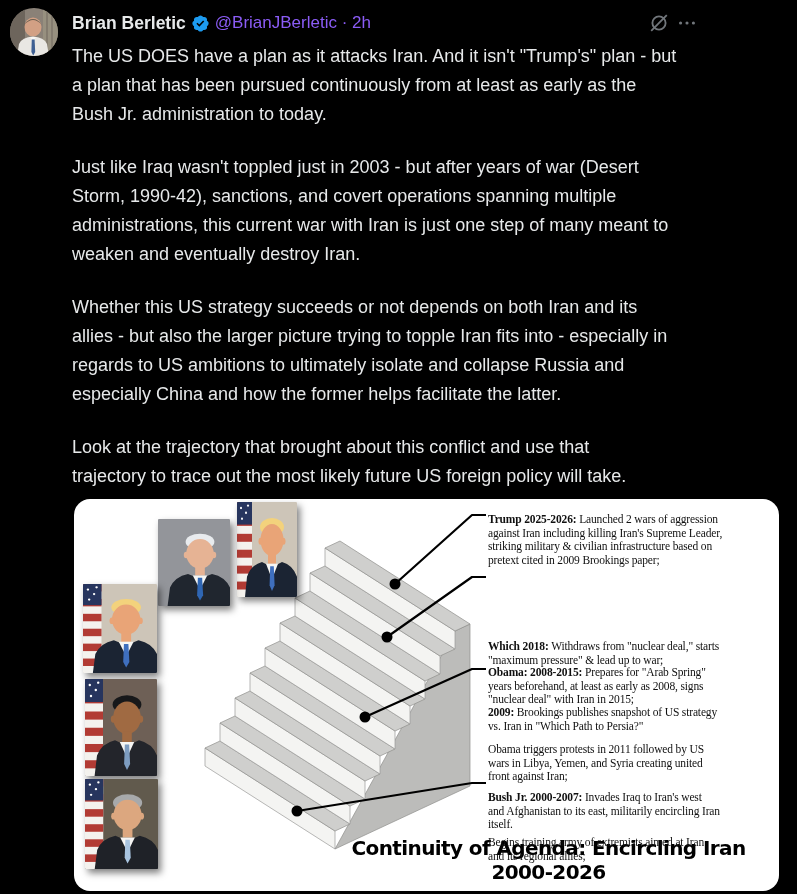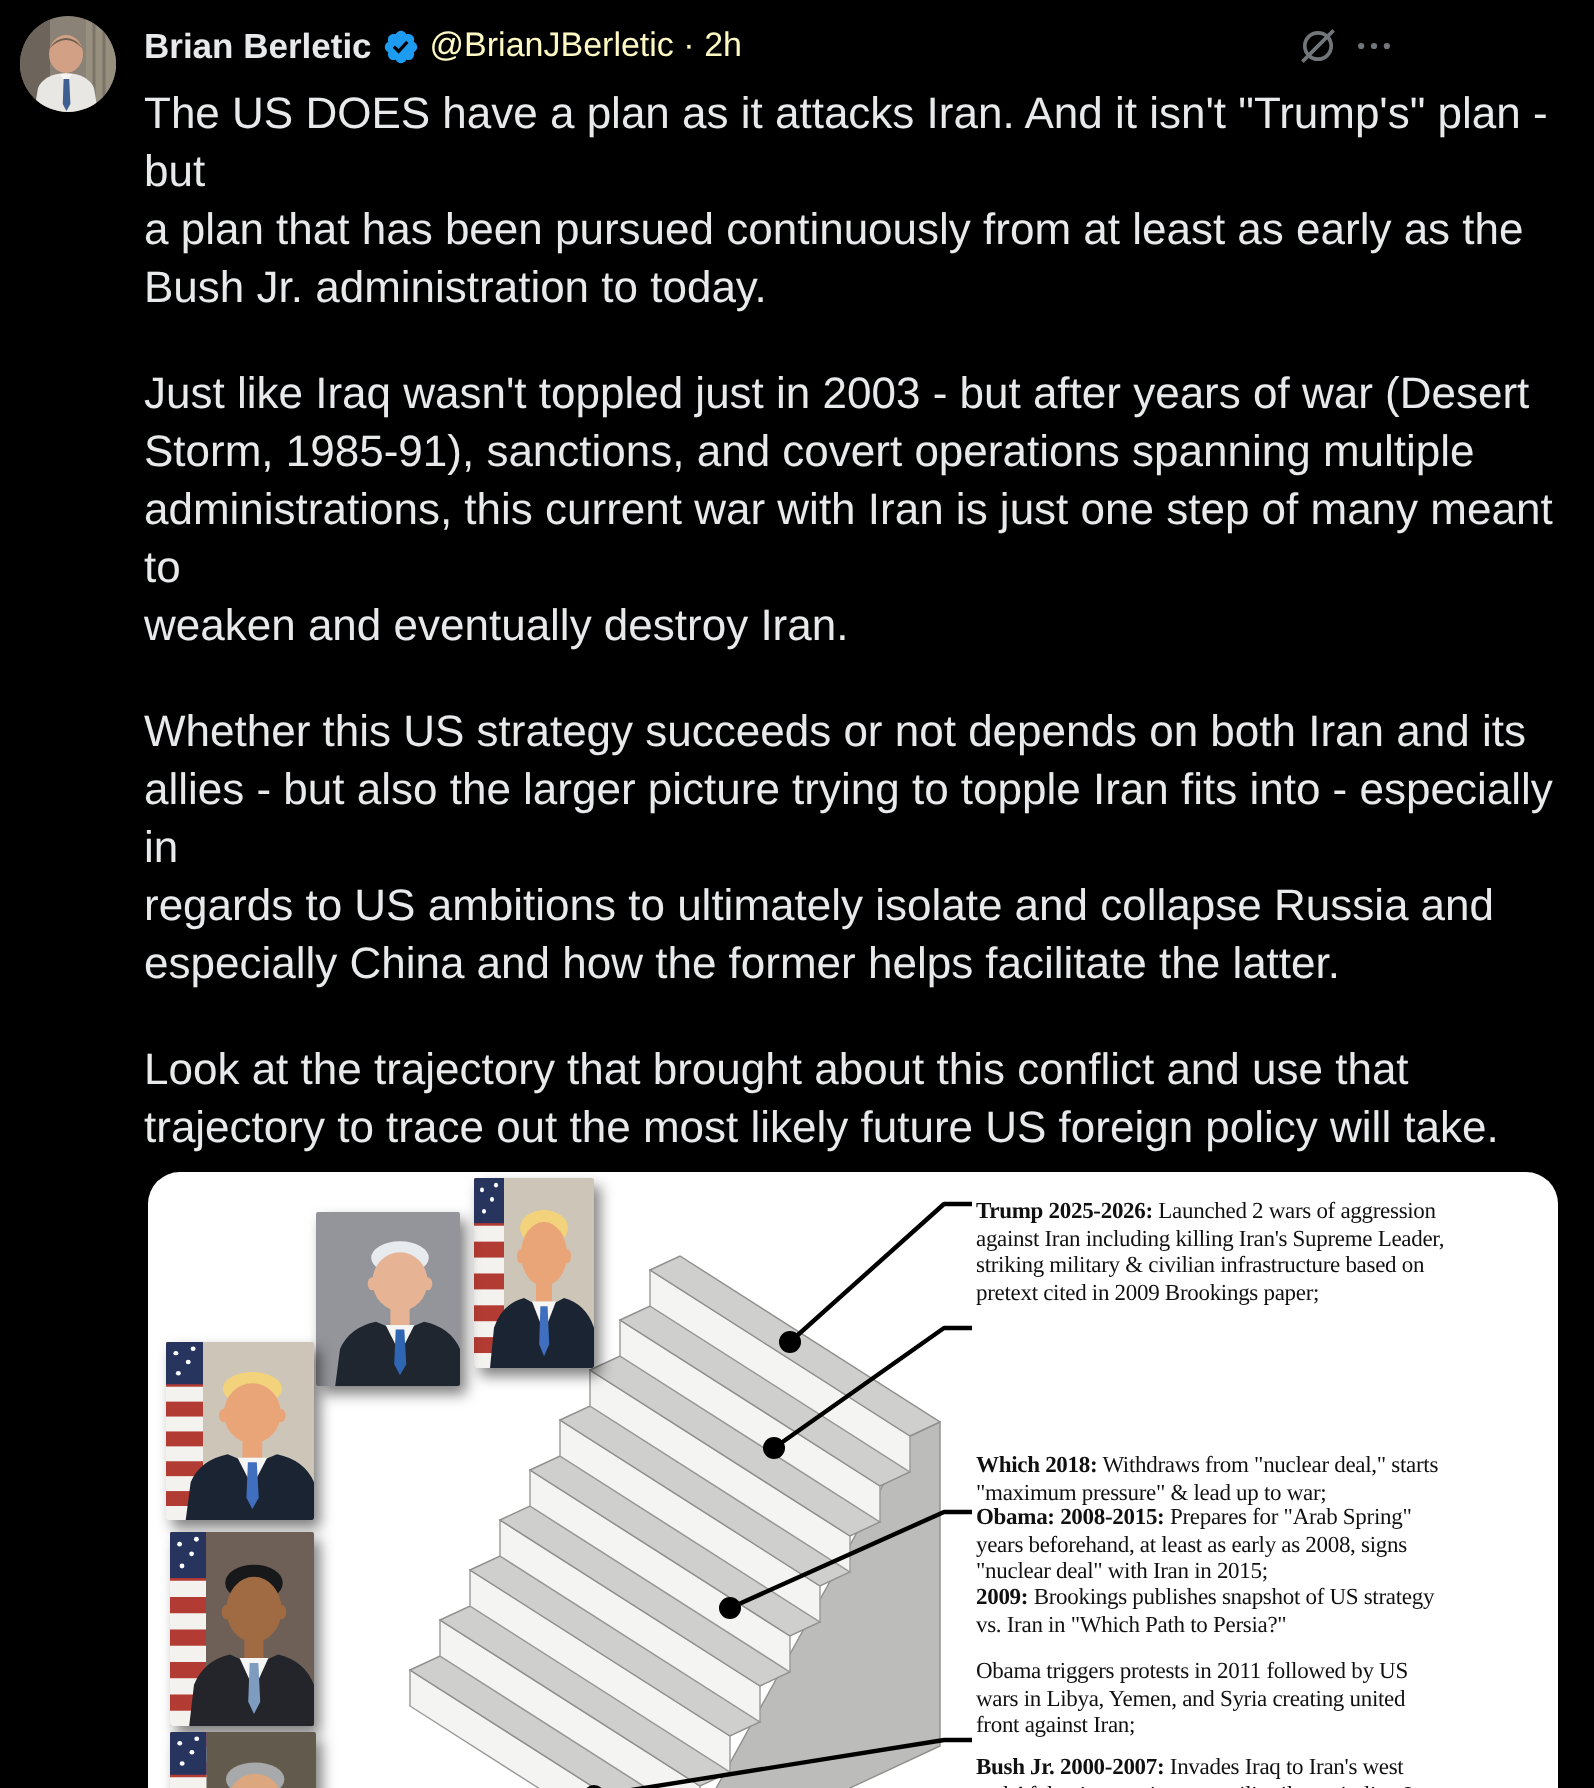--- a/index.html
+++ b/index.html
@@ -3,25 +3,25 @@
 <meta charset="utf-8">
 <style>
   html,body{margin:0;padding:0;background:#000;width:797px;height:894px;overflow:hidden;
     font-family:"Liberation Sans",sans-serif;}
   .tweet{position:relative;width:711px;height:894px;padding:8px 12px 0 10px;box-sizing:border-box;}
   .avatar{position:absolute;left:10px;top:8px;width:48px;height:48px;border-radius:50%;overflow:hidden;cursor:pointer;}
   .avatar svg{display:block;width:48px;height:48px;}
   .head-row{margin-left:62px;display:flex;align-items:center;gap:5px;padding-top:3px;height:24px;}
   .name{font-weight:bold;font-size:17.5px;color:#e7e9ea;white-space:nowrap;cursor:pointer;}
   .badge{width:19px;height:19px;flex:0 0 auto;margin-top:1px;}
-  .handle{font-size:17px;color:#fef9c3;white-space:nowrap;cursor:pointer;}
+  .handle{font-size:17px;color:#8b5cf6;white-space:nowrap;cursor:pointer;}
   .spacer{flex:1;}
   .hicon{width:22px;height:22px;color:#71767b;cursor:pointer;flex:0 0 auto;}
   .hicon.more{width:24px;}
-  .body{margin-left:62px;margin-top:7px;width:706px;font-size:22px;line-height:29px;color:#e7e9ea;}
+  .body{margin-left:62px;margin-top:7px;width:706px;font-size:18px;line-height:29px;color:#e7e9ea;}
   .body p{margin:0 0 24px 0;white-space:pre-line;}
   .body p:last-child{margin-bottom:0;}
   .card{position:relative;margin-left:64px;margin-top:8px;width:705px;height:392px;background:#fff;
     border-radius:16px;overflow:hidden;cursor:pointer;}
   .photo{position:absolute;box-shadow:3px 4px 7px rgba(0,0,0,.5);border-radius:1px;overflow:hidden;z-index:3;}
   .photo svg{display:block;width:100%;height:100%;}
   .stairs{position:absolute;left:0;top:0;width:705px;height:392px;z-index:1;}
   .ann{position:absolute;left:414px;width:286px;z-index:2;font-family:Liberation Serif, serif;
     font-size:11.5px;line-height:13.5px;color:#101010;letter-spacing:-0.15px;}
   .ann b{font-weight:bold;}
@@ -65,21 +65,21 @@
       <circle cx="12" cy="12" r="1.7" fill="currentColor"></circle>
       <circle cx="19" cy="12" r="1.7" fill="currentColor"></circle>
     </svg>
   </div>
 
   <div class="body" id="tweet-body">
       <p>The US DOES have a plan as it attacks Iran. And it isn't "Trump's" plan - but
 a plan that has been pursued continuously from at least as early as the
 Bush Jr. administration to today.</p>
       <p>Just like Iraq wasn't toppled just in 2003 - but after years of war (Desert
-Storm, 1985-91), sanctions, and covert operations spanning multiple
+Storm, 1990-42), sanctions, and covert operations spanning multiple
 administrations, this current war with Iran is just one step of many meant to
 weaken and eventually destroy Iran.</p>
       <p>Whether this US strategy succeeds or not depends on both Iran and its
 allies - but also the larger picture trying to topple Iran fits into - especially in
 regards to US ambitions to ultimately isolate and collapse Russia and
 especially China and how the former helps facilitate the latter.</p>
       <p>Look at the trajectory that brought about this conflict and use that
 trajectory to trace out the most likely future US foreign policy will take.</p>
     </div>
 

